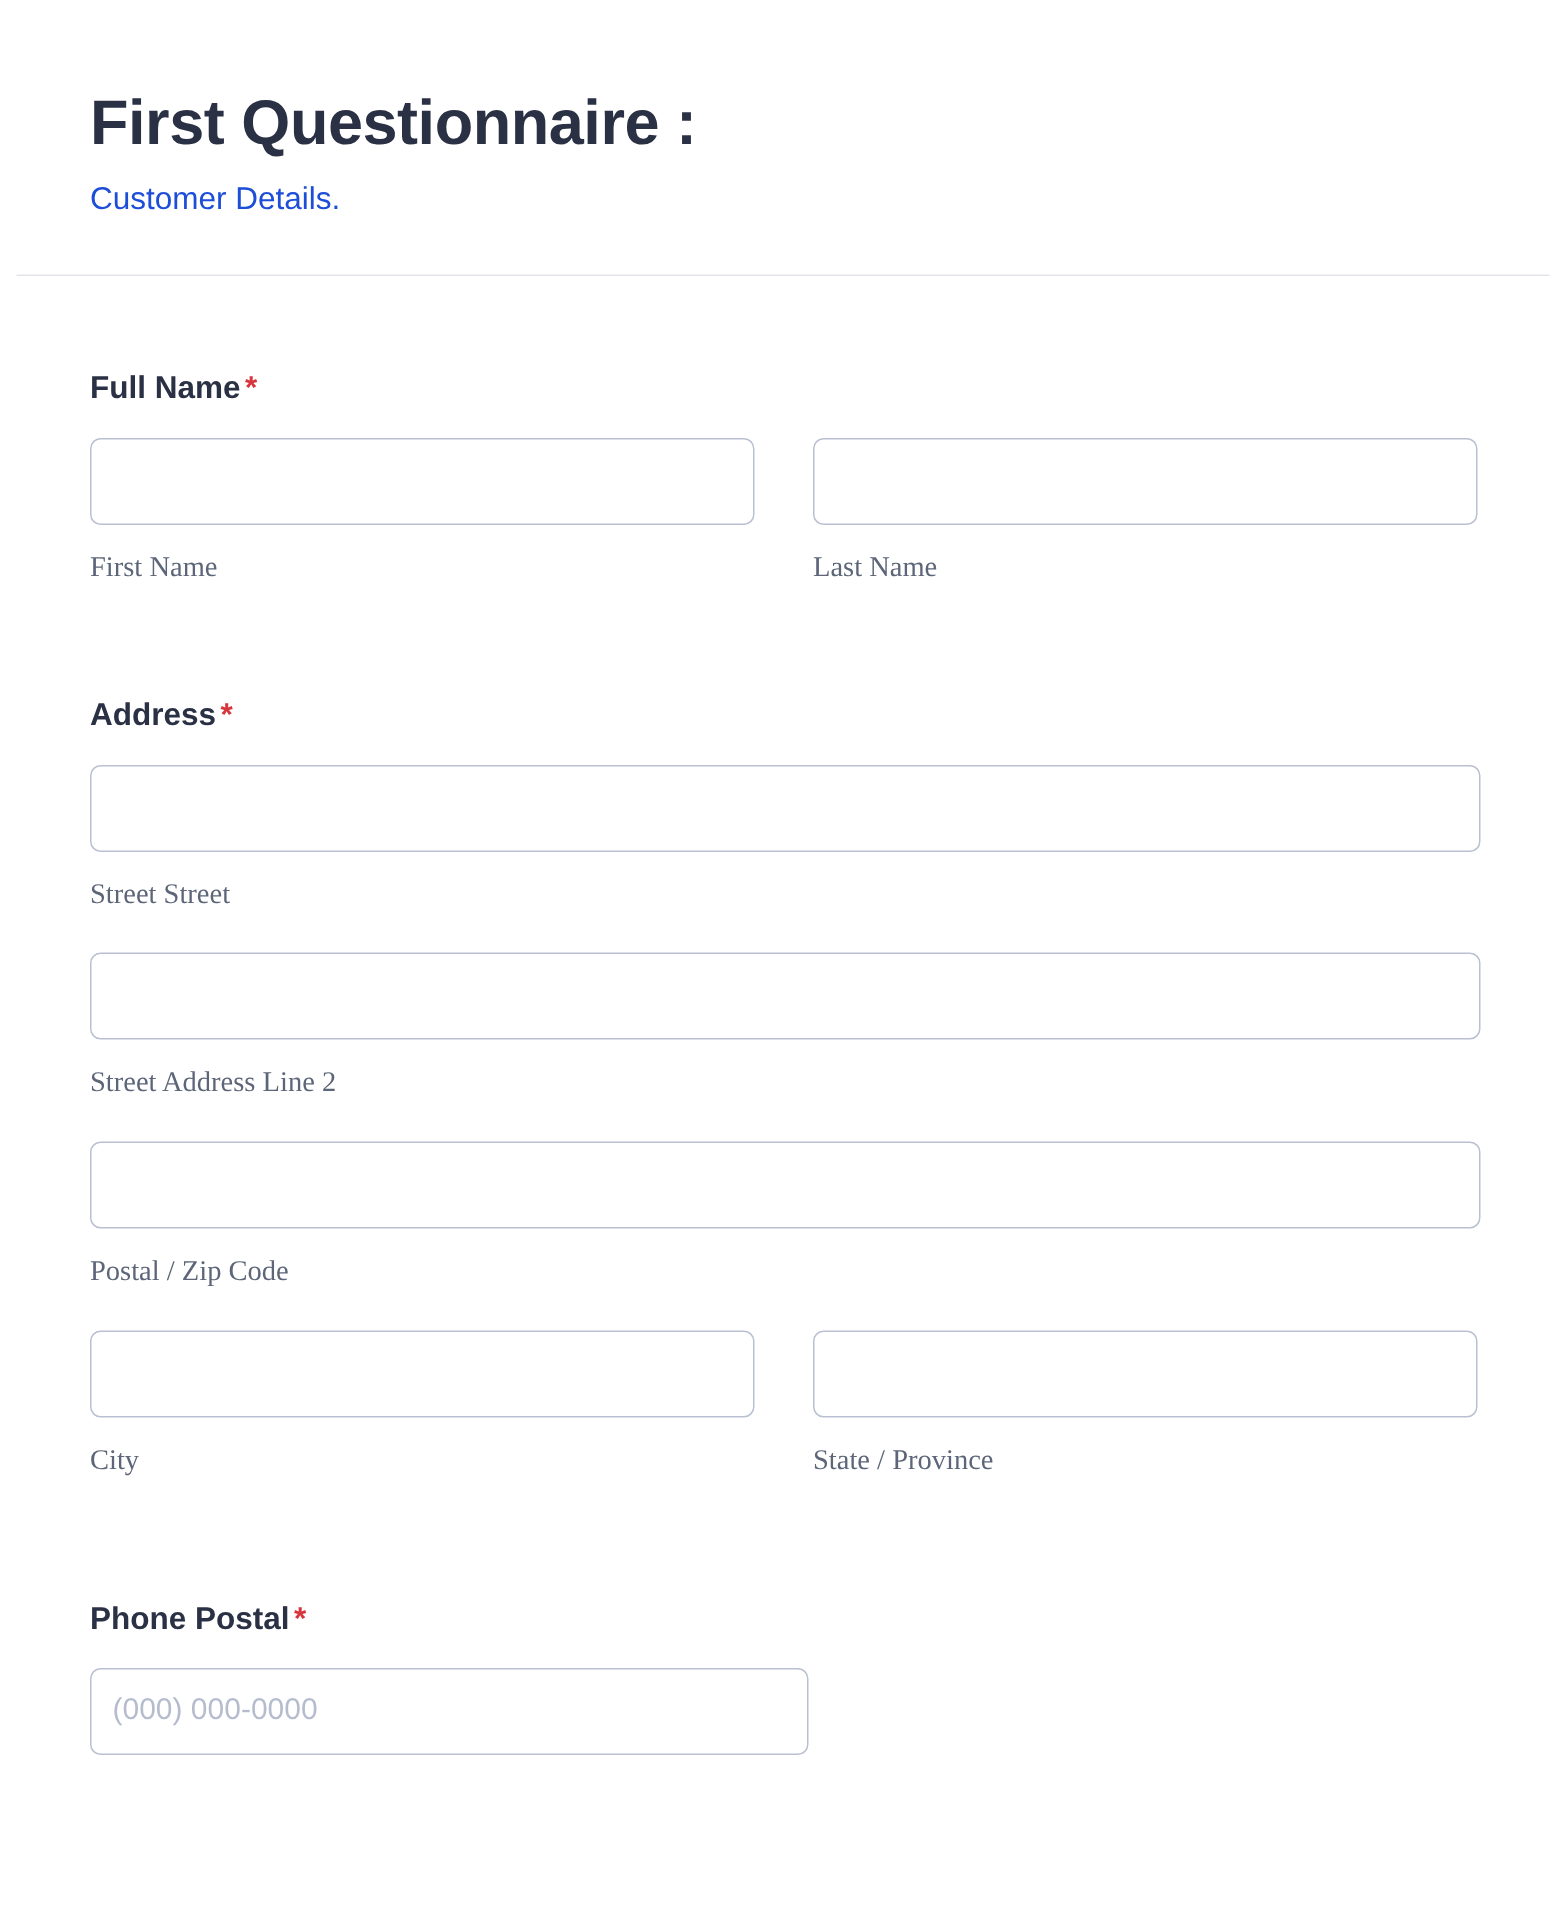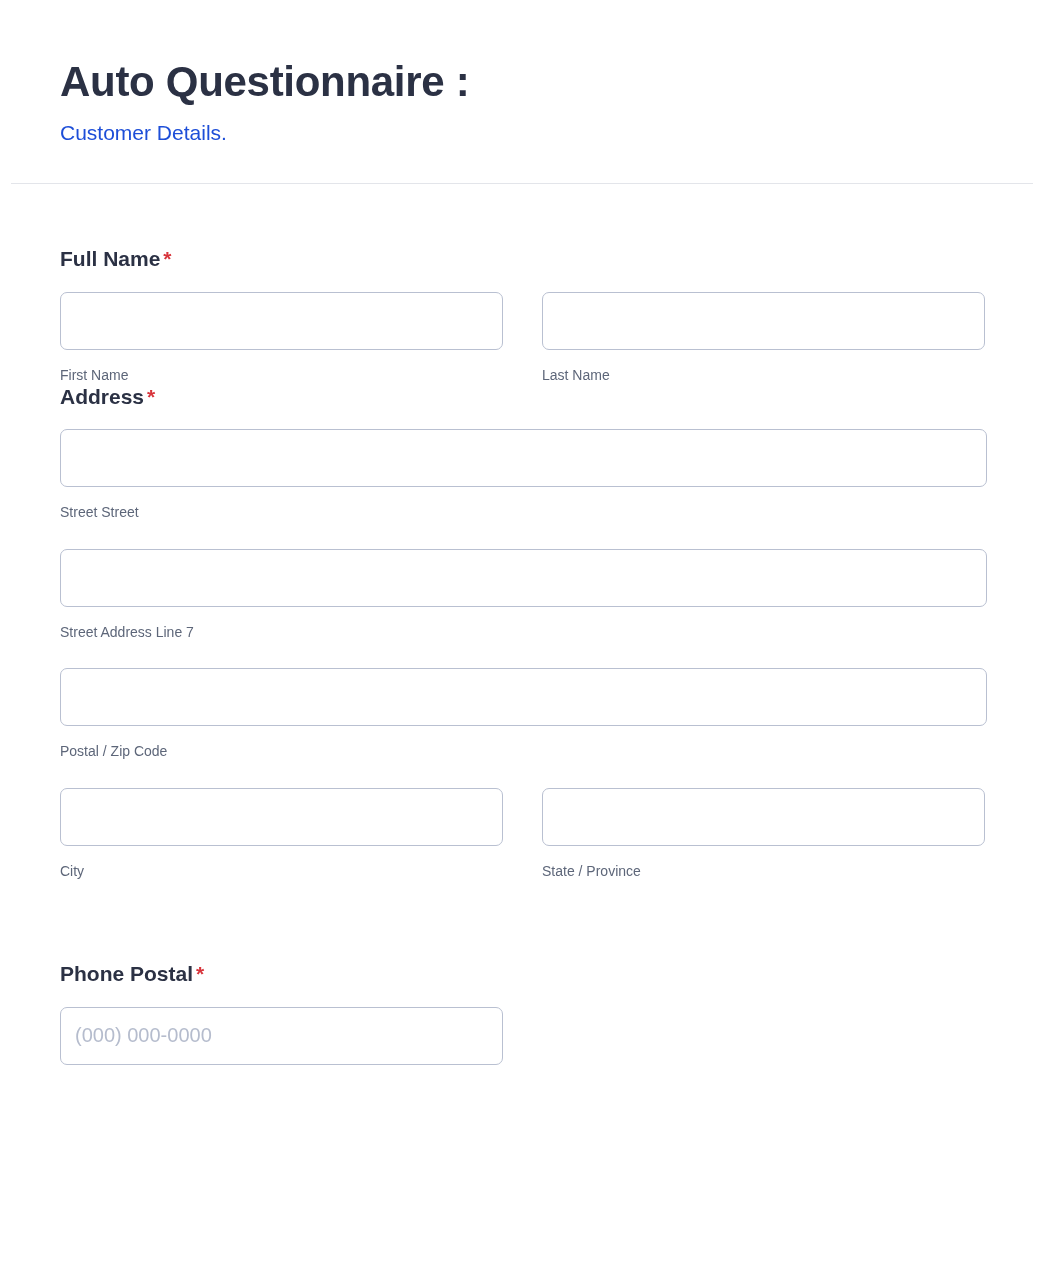--- a/index.html
+++ b/index.html
@@ -53,21 +53,21 @@
   
   .form-body {
     padding: 0 0 0 0;
   }
 
   .field-block {
     padding-left: 60px;
     padding-right: 57px;
   }
   .field-block.gap-lg { margin-top: 62px; }
-  .field-block.gap-xl { }
+  .field-block.gap-xl { margin-top: 74px; }
 
   .field-label {
     font-size: 21px;
     font-weight: 700;
     color: #2b3144;
     line-height: 1.25;
     margin-bottom: 19px;
     display: block;
   }
   .req-star {
@@ -97,39 +97,40 @@
     color: #2b3144;
     outline: none;
   }
   .text-input::placeholder {
     color: #b5bccd;
     opacity: 1;
   }
 
   .sublabel {
     display: block;
-    font-size: 14px;
+    font-size: 19px;
     color: #5d6679;
     margin-top: 17px;
     line-height: 1.25;
+    font-family: Liberation Serif, serif;
   }
 
   .stack-gap { margin-top: 27px; }
 
   
   .phone-block { margin-top: 81px; }
-  .phone-input-wrap { width: 443px; }
+  .phone-input-wrap { width: 479px; }
 </style>
 </head>
 <body>
 
 <div class="page">
 
   <div class="form-header">
-    <h1 class="form-title">Auto Questionnaire :</h1>
+    <h1 class="form-title">First Questionnaire :</h1>
     <p class="form-subtitle">Customer Details.</p>
   </div>
 
   <hr class="header-divider">
 
   <div class="form-body">
 
     <div class="field-block gap-lg">
       <span class="field-label"><span>Full Name</span><span class="req-star">*</span></span>
 
@@ -151,21 +152,21 @@
       <div class="row">
         <div class="col-full">
           <input class="text-input" type="text" placeholder="" style="">
           <span class="sublabel">Street Street</span>
         </div>
       </div>
 
       <div class="row stack-gap">
         <div class="col-full">
           <input class="text-input" type="text" placeholder="" style="">
-          <span class="sublabel">Street Address Line 7</span>
+          <span class="sublabel">Street Address Line 2</span>
         </div>
       </div>
 
       <div class="row stack-gap">
         <div class="col-full">
           <input class="text-input" type="text" placeholder="" style="">
           <span class="sublabel">Postal / Zip Code</span>
         </div>
       </div>
 

